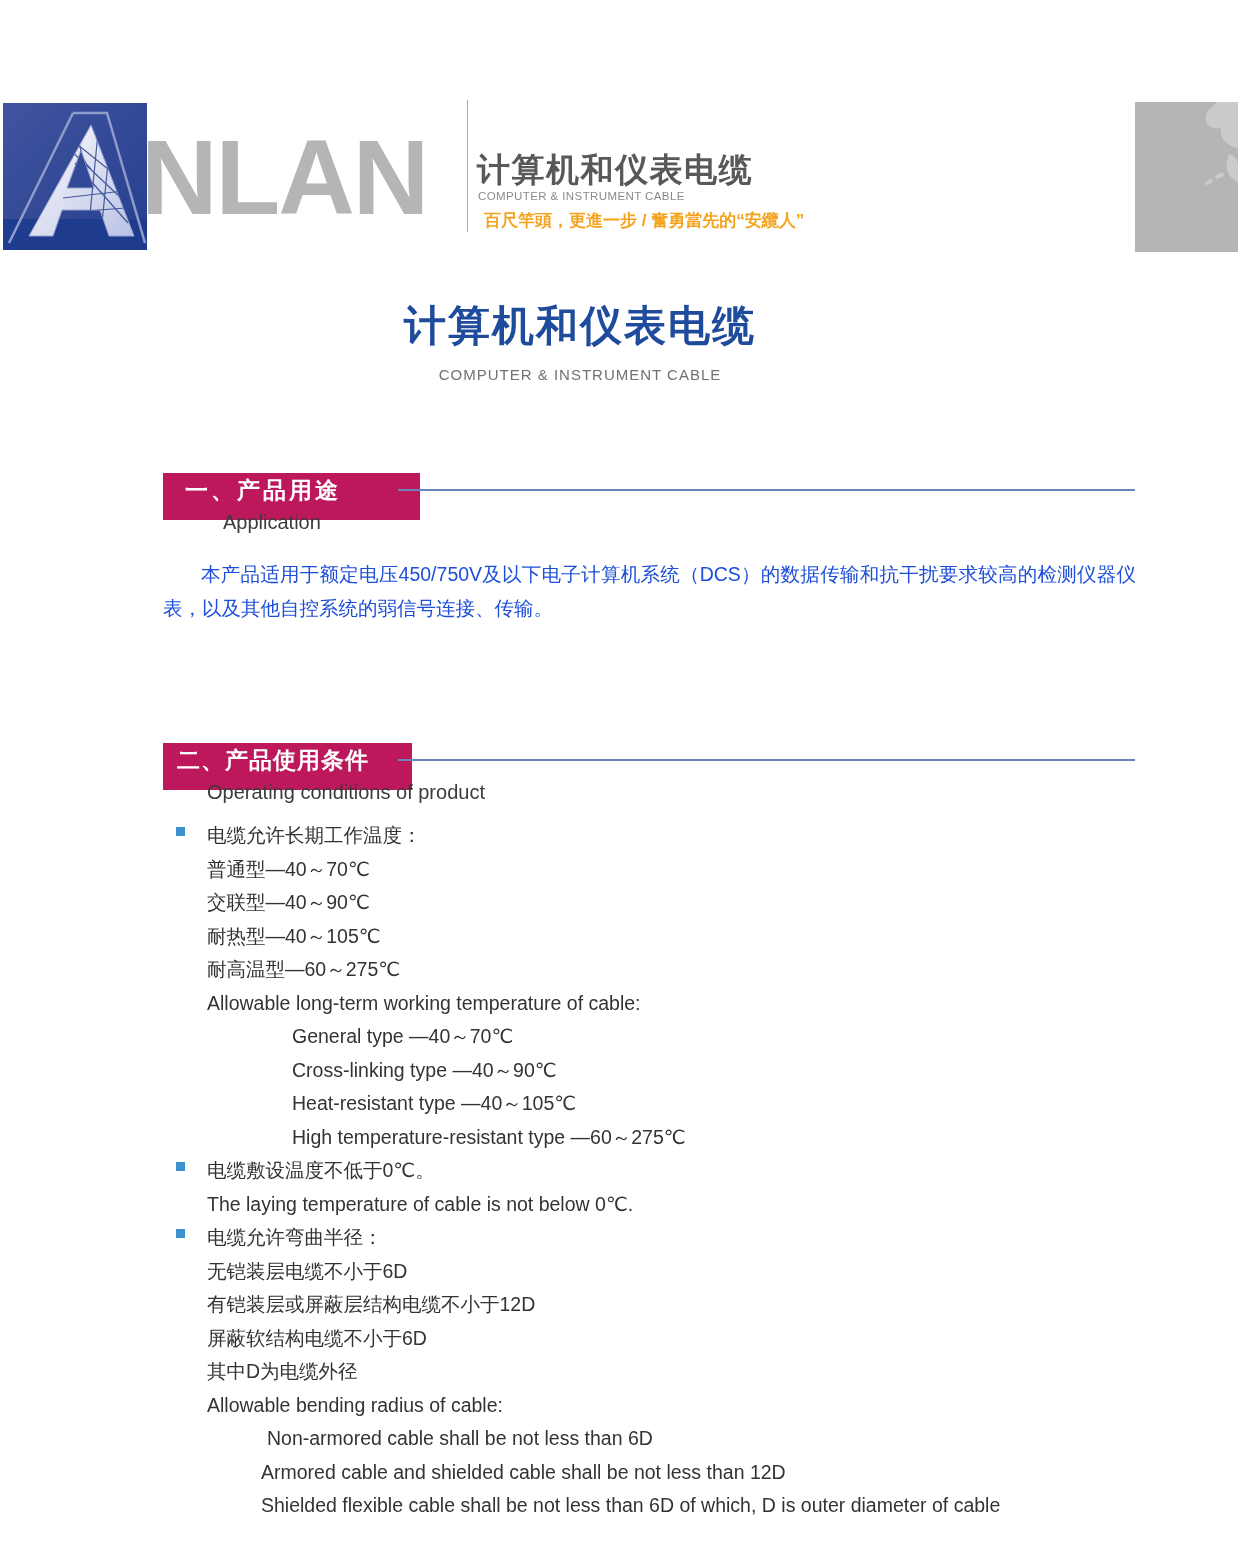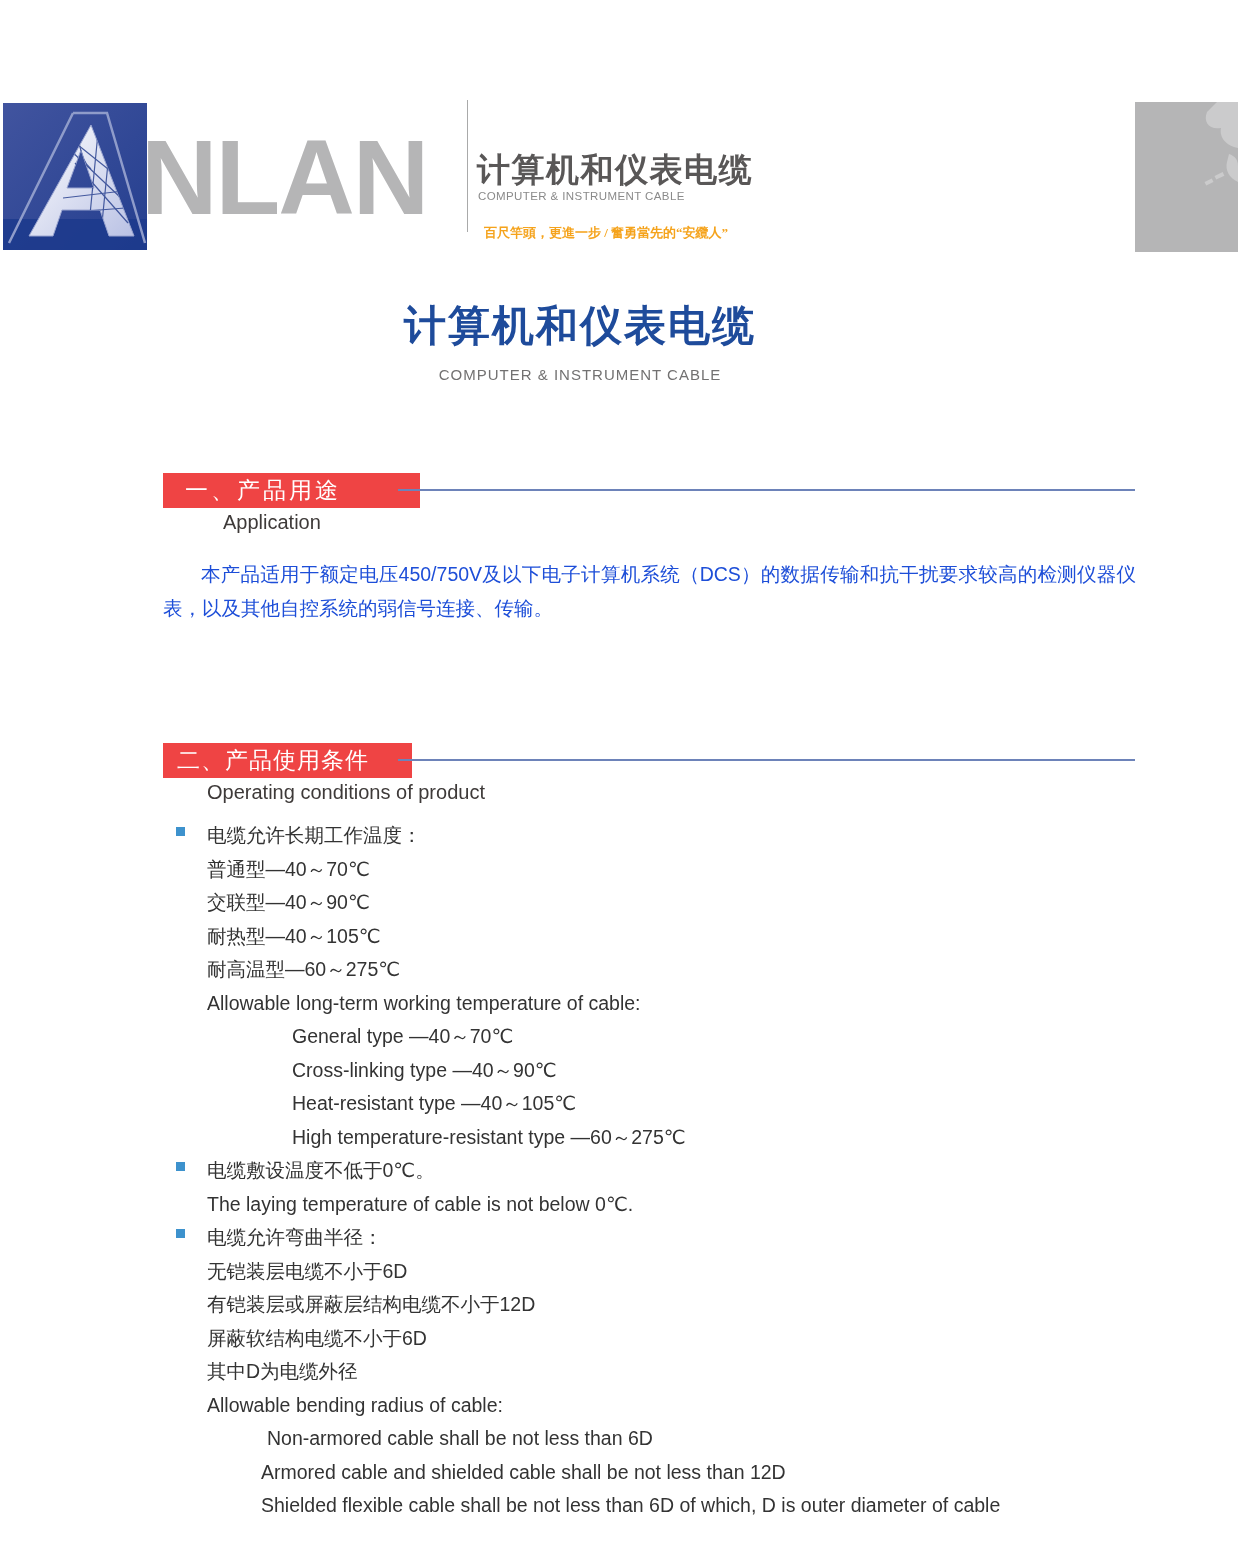--- a/index.html
+++ b/index.html
@@ -8,32 +8,32 @@
 
   
   .logo-box{position:absolute;left:3px;top:103px;width:144px;height:147px;}
   .logo-word{position:absolute;left:141px;top:124px;font-size:106px;font-weight:bold;
              letter-spacing:-2px;color:#b5b5b6;line-height:106px;}
   .hdr-divider{position:absolute;left:467px;top:100px;width:1px;height:132px;background:#a9aaaa;}
   .hdr-zh{position:absolute;left:477px;top:148px;font-size:33px;font-weight:bold;color:#595757;
           letter-spacing:1.5px;white-space:nowrap;}
   .hdr-en{position:absolute;left:478px;top:190px;font-size:11.5px;color:#8a8a8a;
           letter-spacing:.4px;white-space:nowrap;}
-  .hdr-slogan{position:absolute;left:484px;top:224px;font-size:13px;font-weight:bold;
-          color:#f5a31c;white-space:nowrap;font-family:Liberation Serif, serif;}
+  .hdr-slogan{position:absolute;left:484px;top:209px;font-size:17px;font-weight:bold;
+          color:#f5a31c;white-space:nowrap;}
   .leaf-box{position:absolute;left:1135px;top:102px;width:103px;height:150px;}
 
   
   .title-wrap{position:absolute;left:0;top:298px;width:1160px;text-align:center;}
   .title-zh{font-size:42px;font-weight:bold;color:#1e4b9b;letter-spacing:2px;}
   .title-en{margin-top:12px;font-size:15px;color:#727171;letter-spacing:1px;}
 
   
-  .sec-bar{position:absolute;left:163px;width:235px;height:35px;background:#ef4444;
-           color:#ffffff;font-weight:normal;font-size:23px;line-height:35px;white-space:nowrap;}
+  .sec-bar{position:absolute;left:163px;width:235px;height:47px;background:#be185d;
+           color:#ffffff;font-weight:bold;font-size:23px;line-height:35px;white-space:nowrap;}
   .sec-bar.s1{top:473px;padding-left:22px;letter-spacing:3px;}
   .sec-bar.s2{top:743px;padding-left:14px;letter-spacing:1px;}
   .sec-rule{position:absolute;left:398px;width:737px;height:2px;background:#6d83b9;}
   .rule1{top:489px;} .rule2{top:759px;}
   .sec-sub{position:absolute;font-size:20px;color:#3e3a39;white-space:nowrap;}
   .sub1{left:203px;top:511px;margin-left:20px;} .sub2{left:207px;top:781px;}
 
   
   .para{position:absolute;left:163px;width:973px;text-align:justify;color:#1d4ed8;}
   .para-zh{top:557px;font-size:19.5px;line-height:34px;text-indent:38px;}

